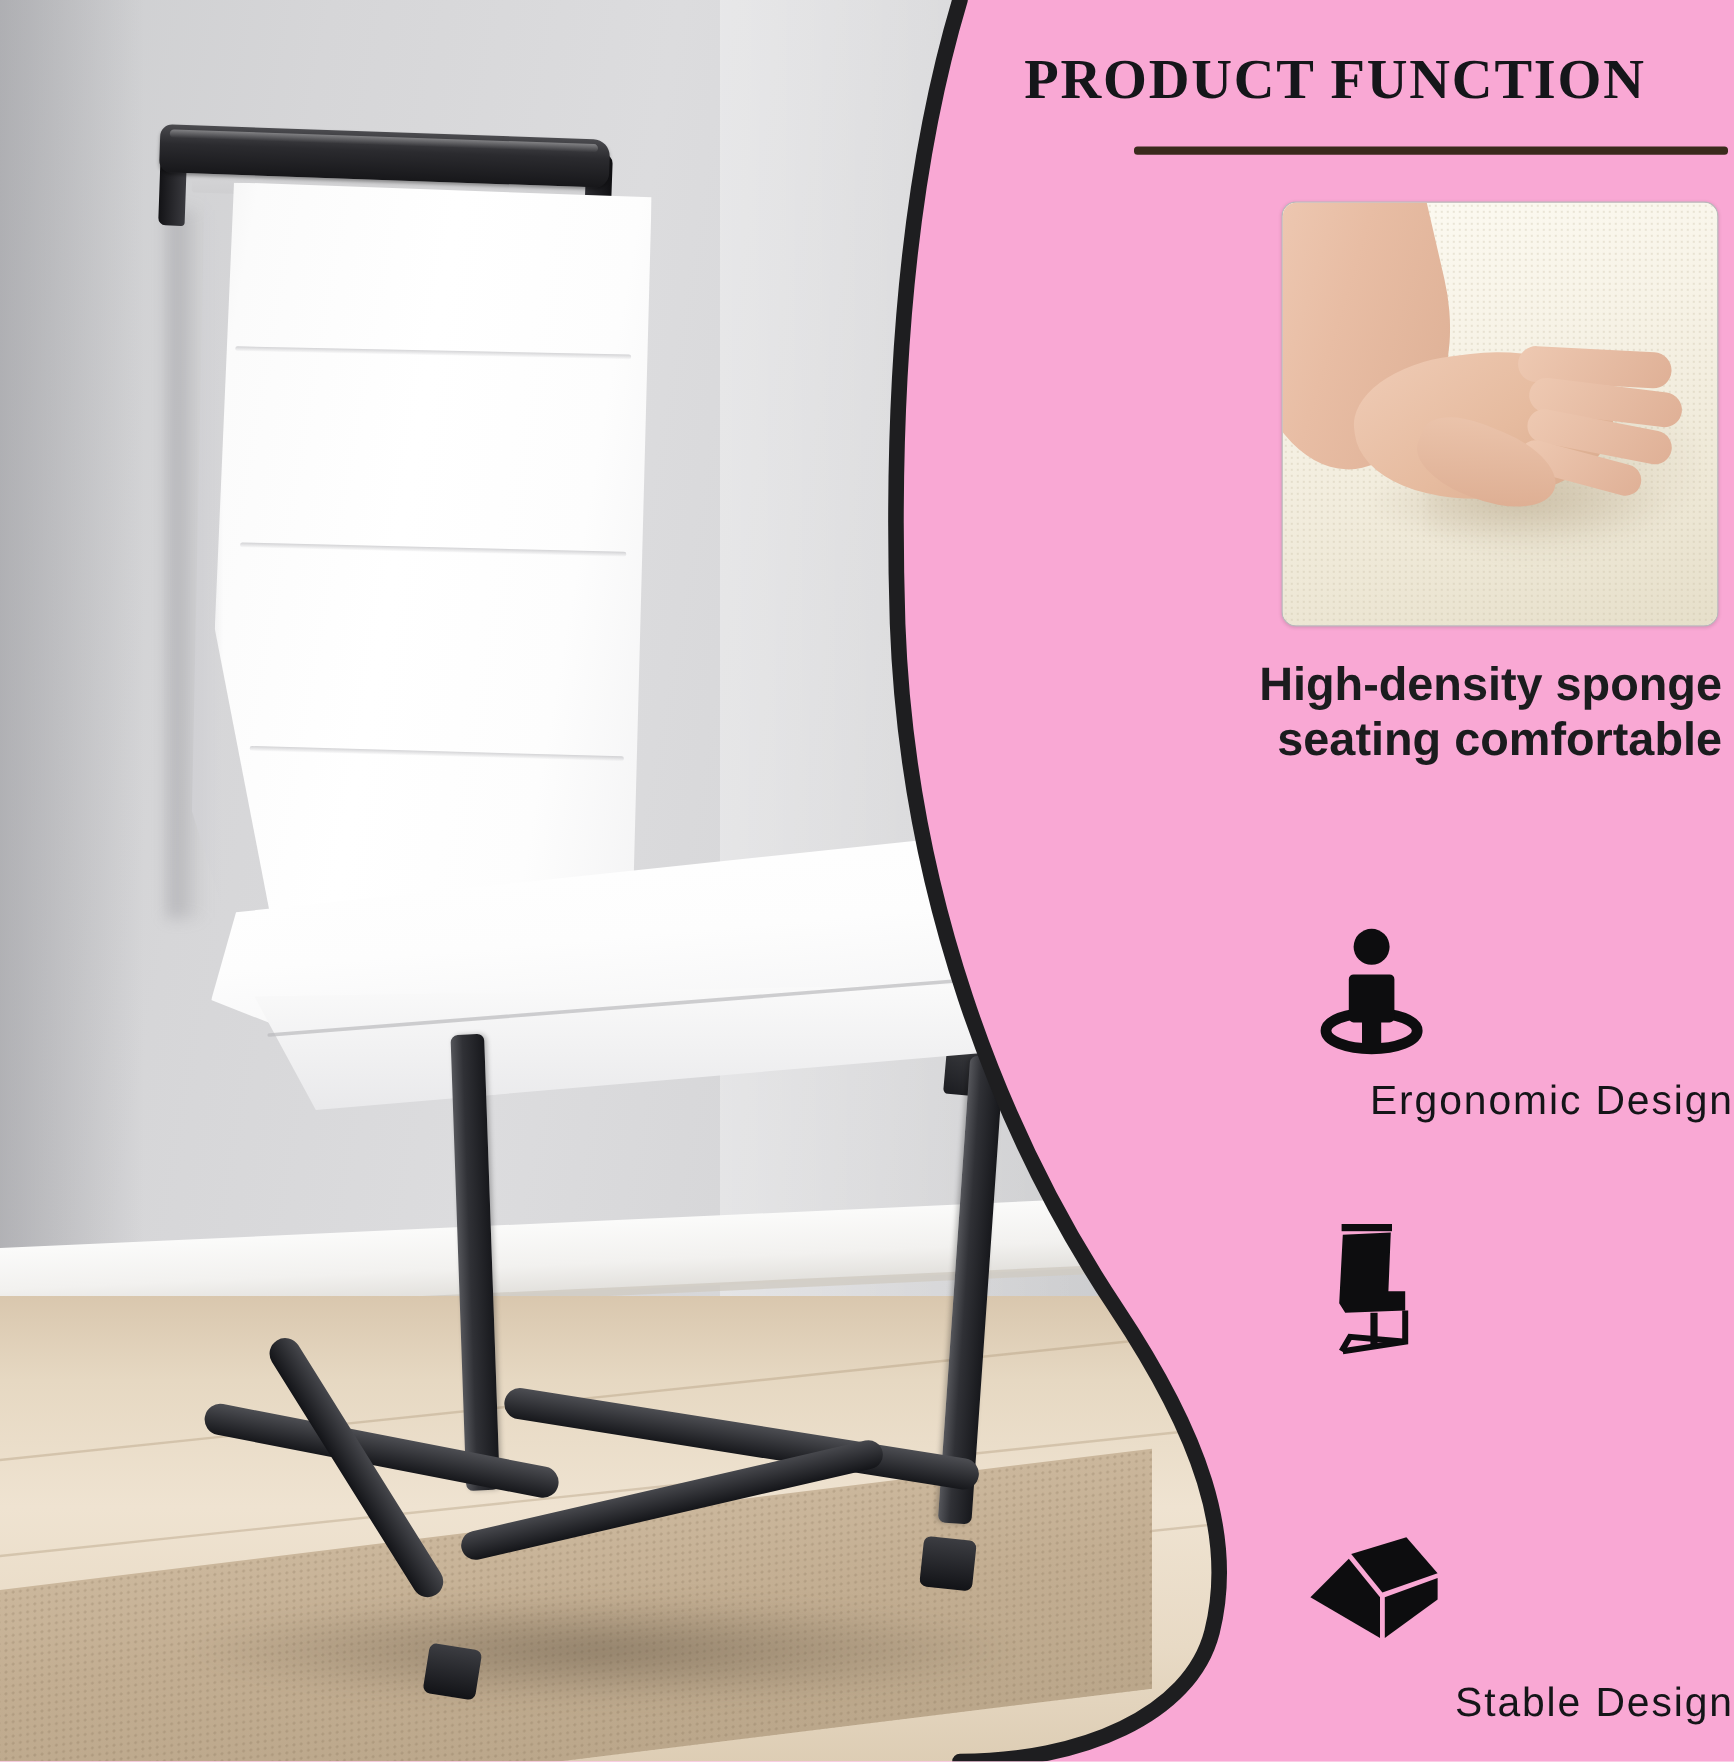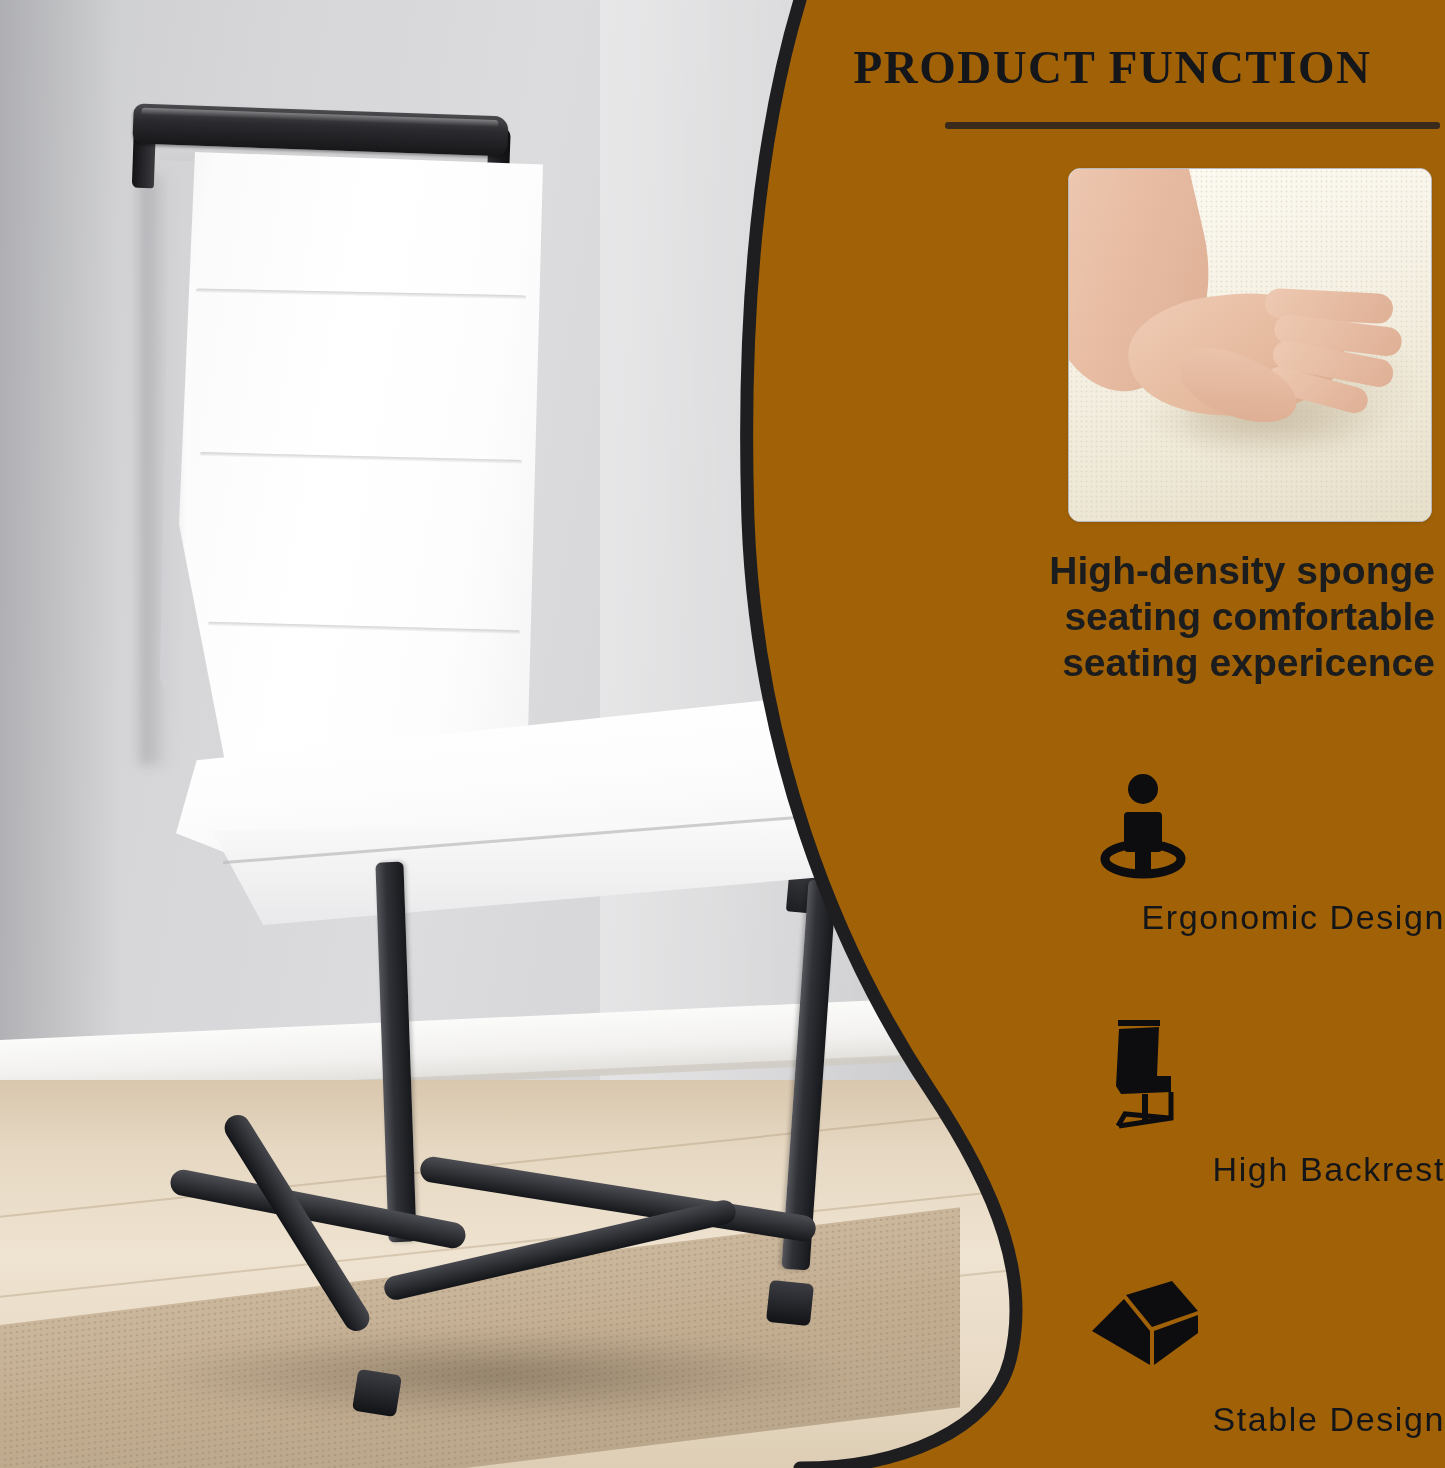--- a/index.html
+++ b/index.html
@@ -3,21 +3,21 @@
 <meta charset="utf-8">
 <style>
   html,body{margin:0;padding:0;}
   body{
     width:1445px;height:1468px;
     background:#ffffff;
     font-family:"Liberation Sans", sans-serif;
     overflow:hidden;
     position:relative;
   }
-  #root{position:absolute;inset:0;background:#a16207;}
+  #root{position:absolute;inset:0;background:#f9a8d4;}
 
   
   .photo-wrap{
     position:absolute;left:0;top:0;width:1060px;height:1468px;
     clip-path: path("M 0 0 L 800 0 C 755 150 742 330 748 520 C 756 740 830 940 930 1090 C 1000 1195 1030 1280 1010 1360 C 992 1430 900 1468 800 1468 L 0 1468 Z");
     overflow:hidden;
   }
   .photo{position:absolute;inset:0;}
 
   
@@ -369,21 +369,20 @@
       <div class="finger f1"></div>
       <div class="finger f2"></div>
       <div class="finger f3"></div>
       <div class="finger f4"></div>
       <div class="thumb-finger"></div>
     </div>
 
     <div class="caption">
       <div>High-density sponge</div>
       <div>seating comfortable</div>
-      <div>seating expericence</div>
     </div>
 
     <div class="feature f-ergo">
       <div class="feature-icon">
         <svg width="116" height="116" viewBox="0 0 116 116">
           <ellipse cx="58" cy="92" rx="38" ry="15" fill="none" stroke="#0d0d0f" stroke-width="9"></ellipse>
           <circle cx="58" cy="22" r="15" fill="#0d0d0f"></circle>
           <path d="M43 45 h30 a4 4 0 0 1 4 4 v32 a4 4 0 0 1 -4 4 h-7 v18 h-16 v-18 h-7 a4 4 0 0 1 -4 -4 v-32 a4 4 0 0 1 4 -4 z" fill="#0d0d0f"></path>
         </svg>
       </div>
@@ -393,21 +392,20 @@
     <div class="feature f-back">
       <div class="feature-icon">
         <svg width="116" height="126" viewBox="0 0 116 126">
           <rect x="33" y="6" width="42" height="6" fill="#0d0d0f"></rect>
           <path d="M34 15 L74 13 L72 62 L86 62 L86 78 L36 80 L31 72 Z" fill="#0d0d0f"></path>
           <path d="M60 80 L60 108" stroke="#0d0d0f" stroke-width="6" fill="none"></path>
           <path d="M86 78 L86 104 L34 112" stroke="#0d0d0f" stroke-width="5" fill="none"></path>
           <path d="M33 112 L40 100 L84 104" stroke="#0d0d0f" stroke-width="5" fill="none"></path>
         </svg>
       </div>
-      <div class="feature-label">High Backrest</div>
     </div>
 
     <div class="feature f-stable">
       <div class="feature-icon">
         <svg width="126" height="104" viewBox="0 0 126 104">
           <path d="M46 20 L92 6 L118 36 L72 52 Z" fill="#0d0d0f"></path>
           <path d="M44 24 L70 56 L70 90 L12 56 Z" fill="#0d0d0f"></path>
           <path d="M74 56 L118 40 L118 58 L74 90 Z" fill="#0d0d0f"></path>
         </svg>
       </div>

